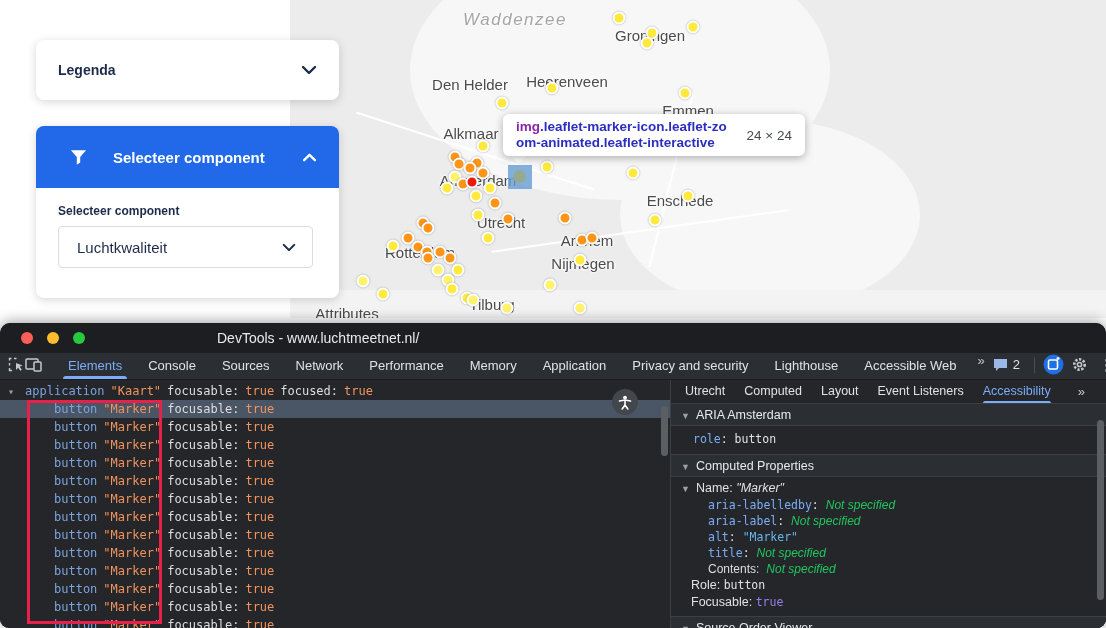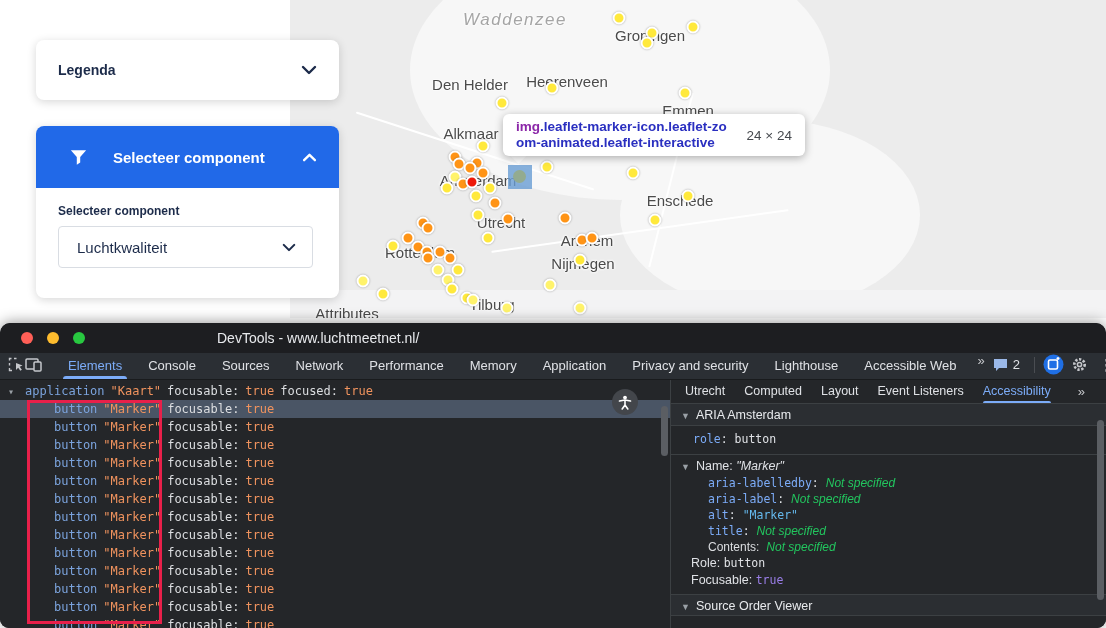--- a/index.html
+++ b/index.html
@@ -387,20 +387,21 @@
           <span class="a11y-tab active">Accessibility</span>
           <span class="tb-more">»</span>
         </div>
 
         <div class="sec-header"><span class="tri">▼</span><span>ARIA Amsterdam</span></div>
 
         <div id="role-row" class="prop-row">
           <span class="mono-key">role</span><span class="val-plain">: </span><span class="val-plain">button</span>
         </div>
 
+        <div class="sec-header"><span class="tri">▼</span><span>Computed Properties</span></div>
 
         <div id="name-row">
           <span class="tri">▼</span><span>Name:</span> <span class="nm-val">"Marker"</span>
         </div>
 
         <div class="prop-row sub-prop">
           <span class="mono-key">aria-labelledby</span><span class="val-plain">: </span><span class="val-notspec">Not specified</span>
         </div>
         <div class="prop-row sub-prop">
           <span class="mono-key">aria-label</span><span class="val-plain">: </span><span class="val-notspec">Not specified</span>

